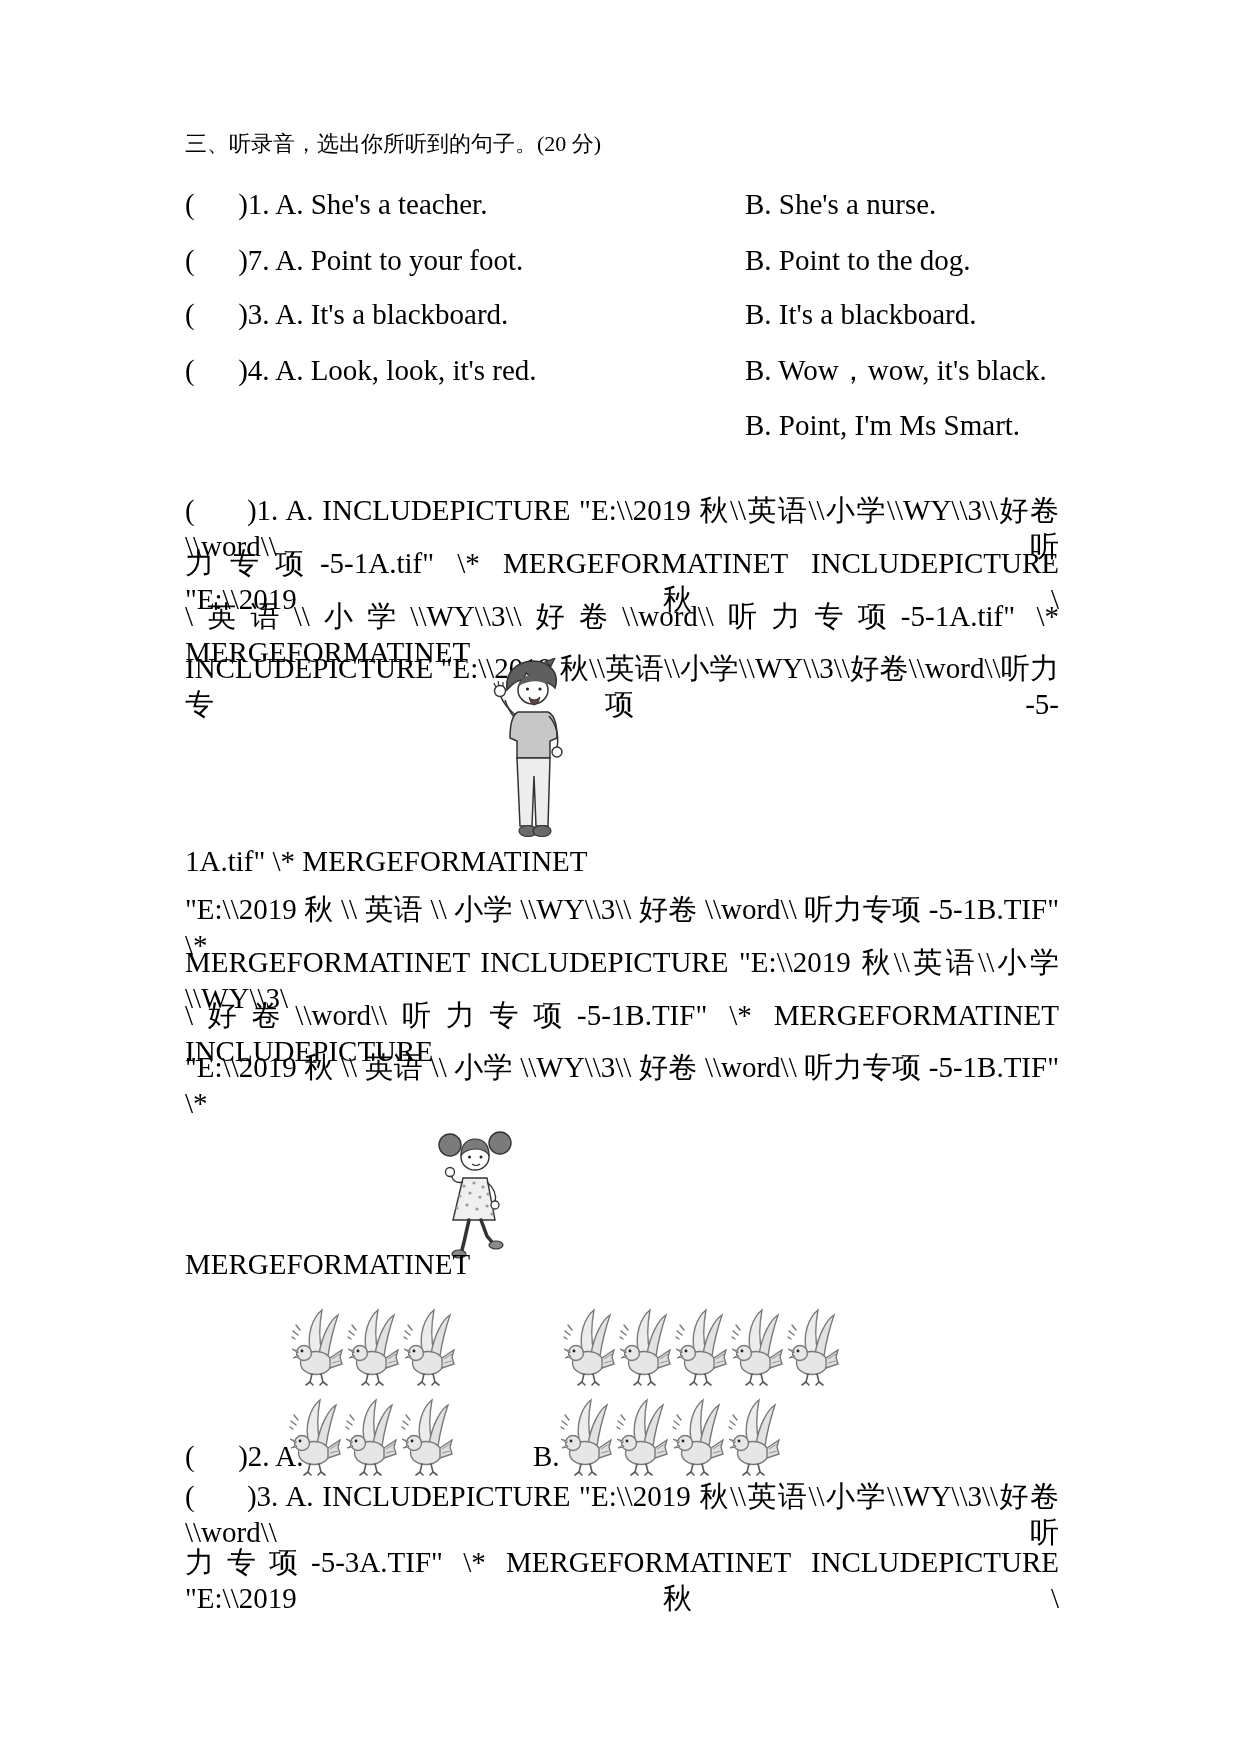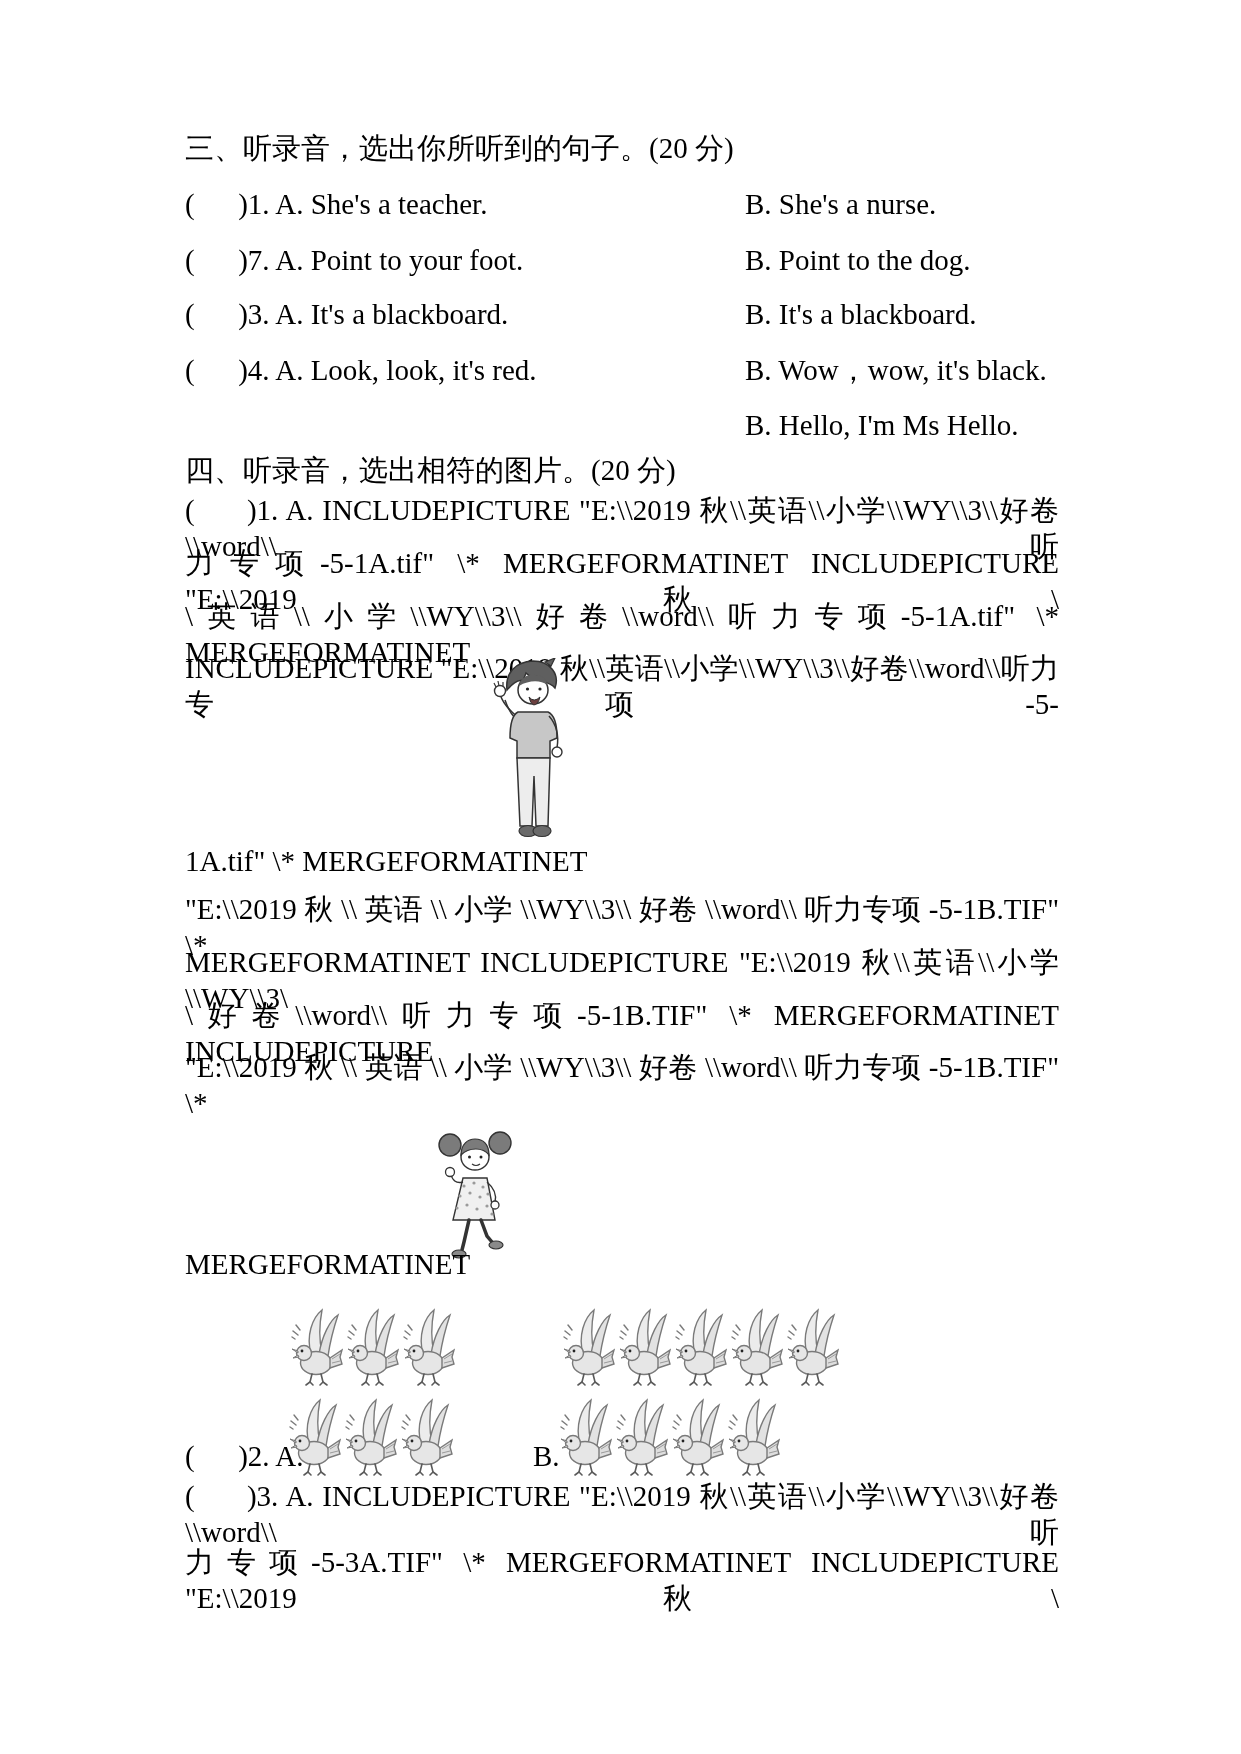--- a/index.html
+++ b/index.html
@@ -3,21 +3,21 @@
 <meta charset="utf-8">
 <style>
   html,body{margin:0;padding:0;background:#ffffff;}
   .page{
     position:relative;width:1241px;height:1754px;background:#ffffff;
     font-family:"Liberation Serif","DejaVu Serif",serif;color:#000;overflow:hidden;
   }
   .t{position:absolute;font-size:29px;line-height:1.25;white-space:pre;}
   .j{position:absolute;left:185px;width:874px;font-size:29px;line-height:1.25;
      text-align:justify;text-align-last:justify;white-space:normal;}
-  .heading{font-size:29px;}
+  .heading{font-size:22px;}
   .img-abs{position:absolute;}
   .birds-row{position:absolute;display:flex;gap:4px;align-items:flex-start;}
 </style>
 </head>
 <body>
 
 <div class="page">
 
   <div class="t heading" style="left:185px;top:130px">三、听录音，选出你所听到的句子。(20 分)</div>
 
@@ -26,23 +26,22 @@
 
   <div class="t" style="left:185px;top:242px">(      )7. A. Point to your foot.</div>
   <div class="t" style="left:745px;top:242px">B. Point to the dog.</div>
 
   <div class="t" style="left:185px;top:296px">(      )3. A. It's a blackboard.</div>
   <div class="t" style="left:745px;top:296px">B. It's a blackboard.</div>
 
   <div class="t" style="left:185px;top:352px">(      )4. A. Look, look, it's red.</div>
   <div class="t" style="left:745px;top:352px">B. Wow，wow, it's black.</div>
 
-  <div class="t" style="left:745px;top:407px">B. Hello, I'm Ms Hello.</div>
-
-  <div class="t heading" style="left:185px;top:452px">四、听录音，选出相符的图片。(20 分)</div>
+  <div class="t" style="left:745px;top:407px">B. Point, I'm Ms Smart.</div>
+
 
   <div class="j" style="top:492px">(&nbsp;&nbsp;&nbsp;&nbsp;&nbsp;&nbsp;)1. A. INCLUDEPICTURE "E:\\2019 秋\\英语\\小学\\WY\\3\\好卷\\word\\听</div>
   <div class="j" style="top:545px">力专项-5-1A.tif" \* MERGEFORMATINET INCLUDEPICTURE "E:\\2019 秋\</div>
   <div class="j" style="top:598px">\英语\\小学\\WY\\3\\好卷\\word\\听力专项-5-1A.tif" \* MERGEFORMATINET</div>
   <div class="j" style="top:650px">INCLUDEPICTURE "E:\\2019 秋\\英语\\小学\\WY\\3\\好卷\\word\\听力专项-5-</div>
 
   <svg class="img-abs" style="left:489px;top:658px" width="88" height="182" viewBox="0 0 88 182">
     <path d="M44 3 C26 4 16 15 18 32 C24 25 29 21 34 23 L37 15 C46 24 60 22 66 30 C71 16 61 3 44 3 Z" fill="#5f5f5f" stroke="#333" stroke-width="1.5"></path>
     <path d="M56 4 L66 0 L62 8 Z" fill="#5f5f5f" stroke="#333" stroke-width="1.2"></path>
     <ellipse cx="44" cy="32" rx="15" ry="14" fill="#ffffff" stroke="#333" stroke-width="1.5"></ellipse>

